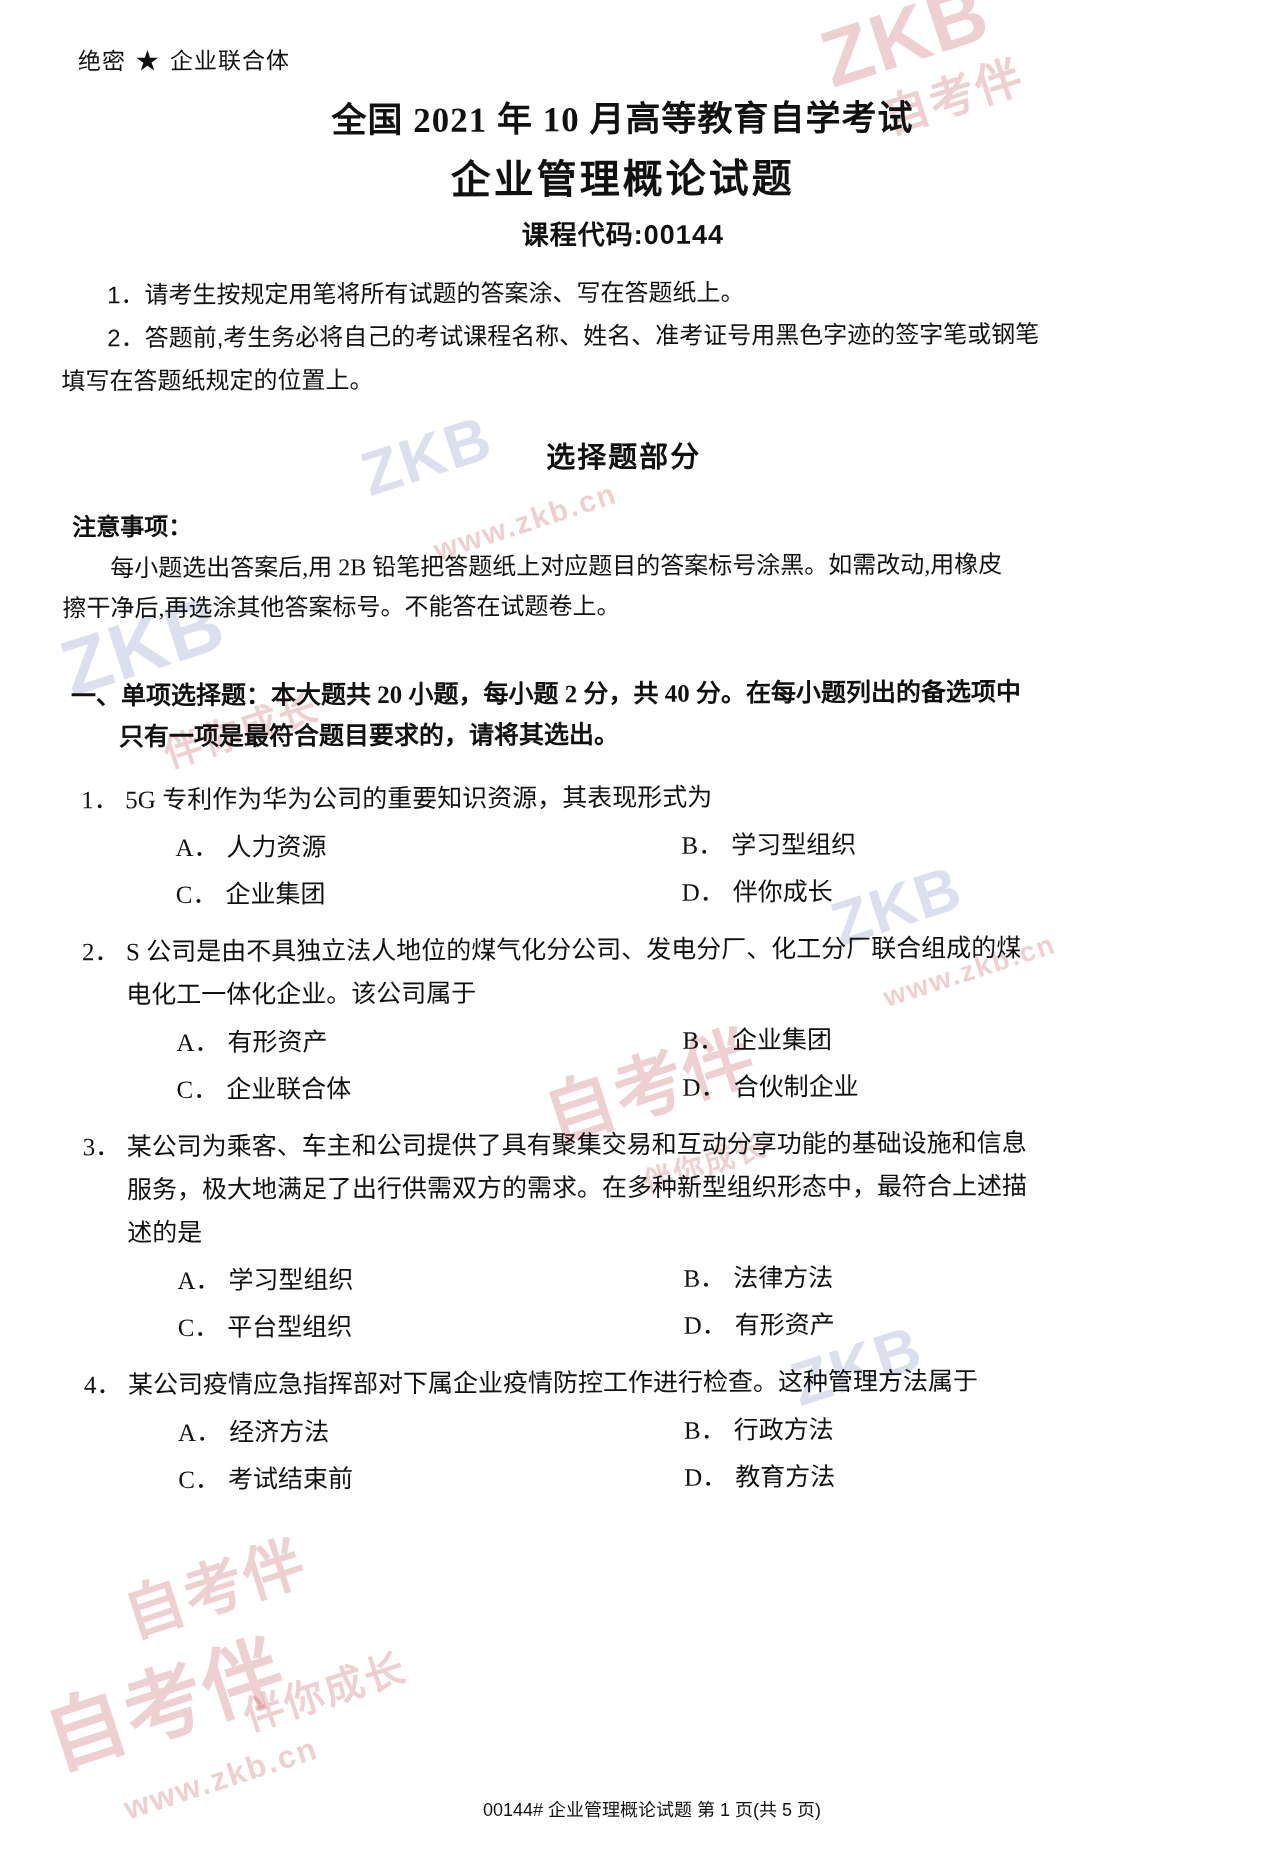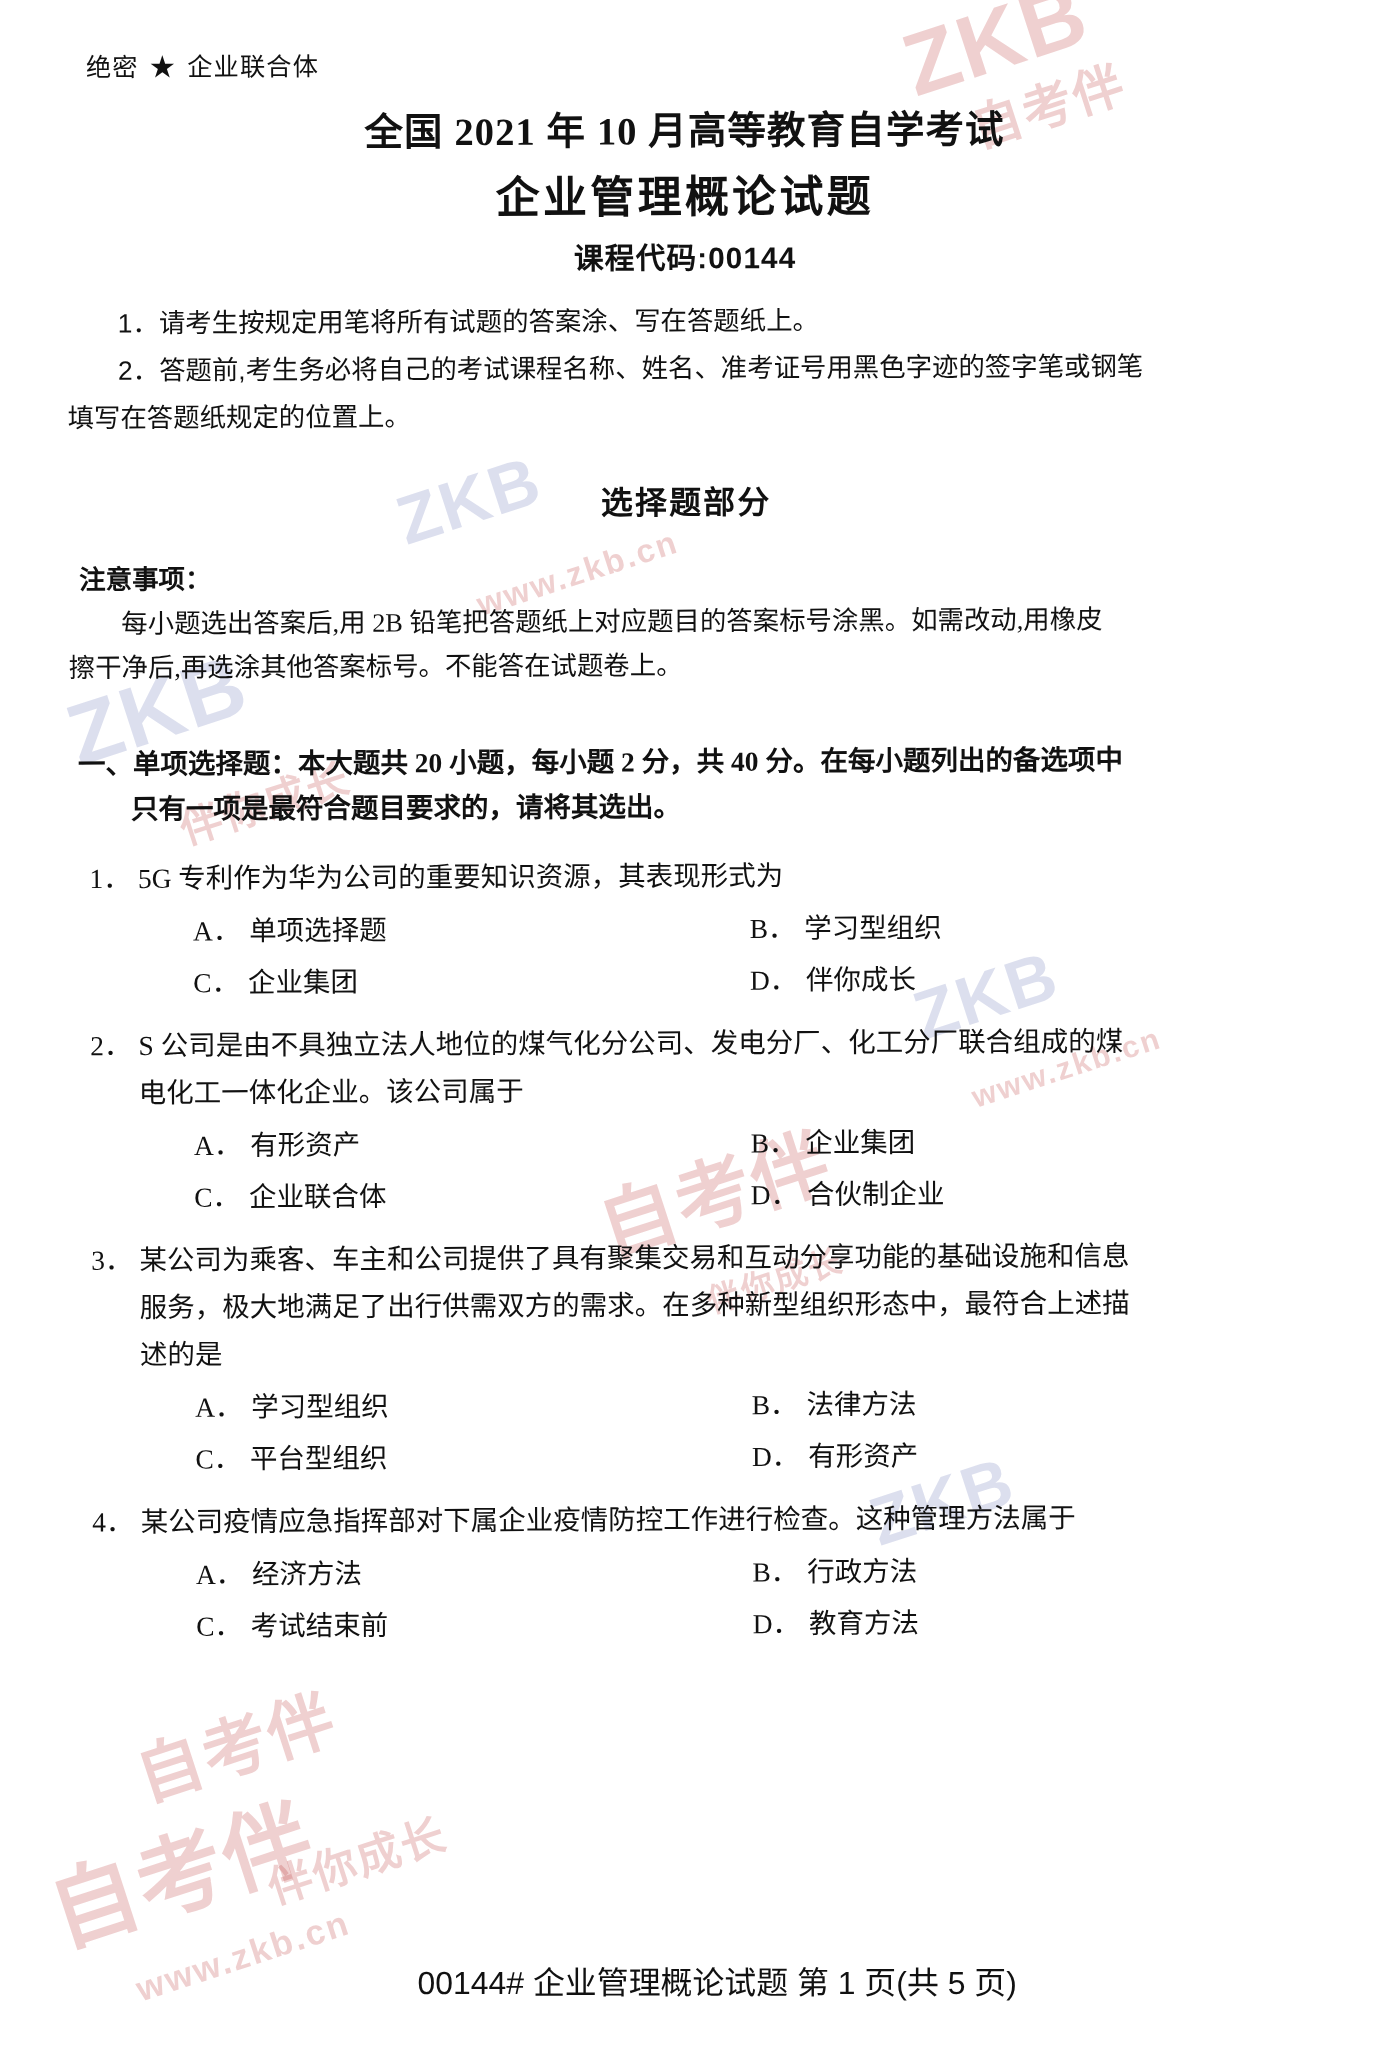--- a/index.html
+++ b/index.html
@@ -158,21 +158,21 @@
     line-height: 1.5;
   }
   .opt .lbl { margin-right: 8px; }
 
   .footer {
     position: absolute;
     left: 0;
     right: 0;
     bottom: 46px;
     text-align: center;
-    font-size: 29px;
+    font-size: 18px;
     font-family: "Liberation Sans", sans-serif;
     margin-left: 40px;
   }
 
   
   .skew { transform: rotate(-0.25deg); transform-origin: 50% 0; }
 </style>
 </head>
 <body>
 
@@ -219,21 +219,21 @@
     <div class="big-q">
       <span>一、单项选择题：本大题共 20 小题，每小题 2 分，共 40 分。在每小题列出的备选项中</span>
       <span class="indent2">只有一项是最符合题目要求的，请将其选出。</span>
     </div>
 
     <div class="q">
       <div class="q-stem">
         <span class="num">1．</span><span>5G 专利作为华为公司的重要知识资源，其表现形式为</span>
       </div>
       <div class="options">
-        <div class="opt"><span class="lbl">A．</span><span>单项选择题</span></div>
+        <div class="opt"><span class="lbl">A．</span><span>人力资源</span></div>
         <div class="opt"><span class="lbl">B．</span><span>学习型组织</span></div>
         <div class="opt"><span class="lbl">C．</span><span>企业集团</span></div>
         <div class="opt"><span class="lbl">D．</span><span>伴你成长</span></div>
       </div>
     </div>
 
     <div class="q">
       <div class="q-stem">
         <span class="num">2．</span><span>S 公司是由不具独立法人地位的煤气化分公司、发电分厂、化工分厂联合组成的煤</span>
         <span class="cont">电化工一体化企业。该公司属于</span>

